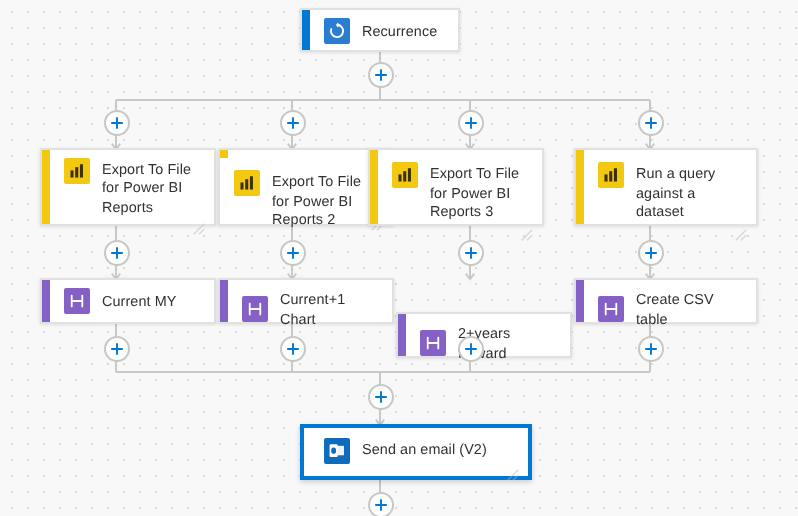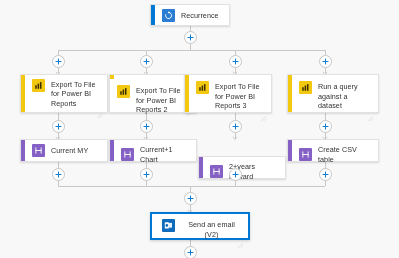--- a/index.html
+++ b/index.html
@@ -261,21 +261,21 @@
     <div class="body" style="padding:4px 6px 4px 7px;align-items:center;">
       <span class="ico ico-purple">
         <svg width="9" height="9" viewBox="0 0 16 16" aria-hidden="true">
           <path d="M3.3 3.2 L3.3 12.8 M12.7 3.2 L12.7 12.8 M3.3 8 L12.7 8" stroke="#ffffff" stroke-width="1.6" fill="none" stroke-linecap="round"></path>
         </svg>
       </span>
       <span class="ttl">Create CSV table</span>
     </div>
   </div>
 
-  <div class="node selected" style="left:150px;top:212px;width:100px;height:28px;text-align:center;">
+  <div class="node selected" style="left:150px;top:212px;width:116px;height:28px;text-align:center;">
     <div class="accent acc-none"></div>
     <div class="body" style="padding:5px 6px 5px 6px;">
       <span class="ico ico-outlook">
         <svg width="9" height="9" viewBox="0 0 16 16" aria-hidden="true">
           <rect x="7.6" y="3.4" width="6.6" height="8.4" fill="#ffffff" opacity="0.92"></rect>
           <rect x="1.4" y="2" width="7.2" height="11.4" rx="1" fill="#ffffff"></rect>
           <ellipse cx="5" cy="7.7" rx="2.2" ry="2.8" fill="#0f6cbd"></ellipse>
         </svg>
       </span>
       <span class="ttl">Send an email (V2)</span>

